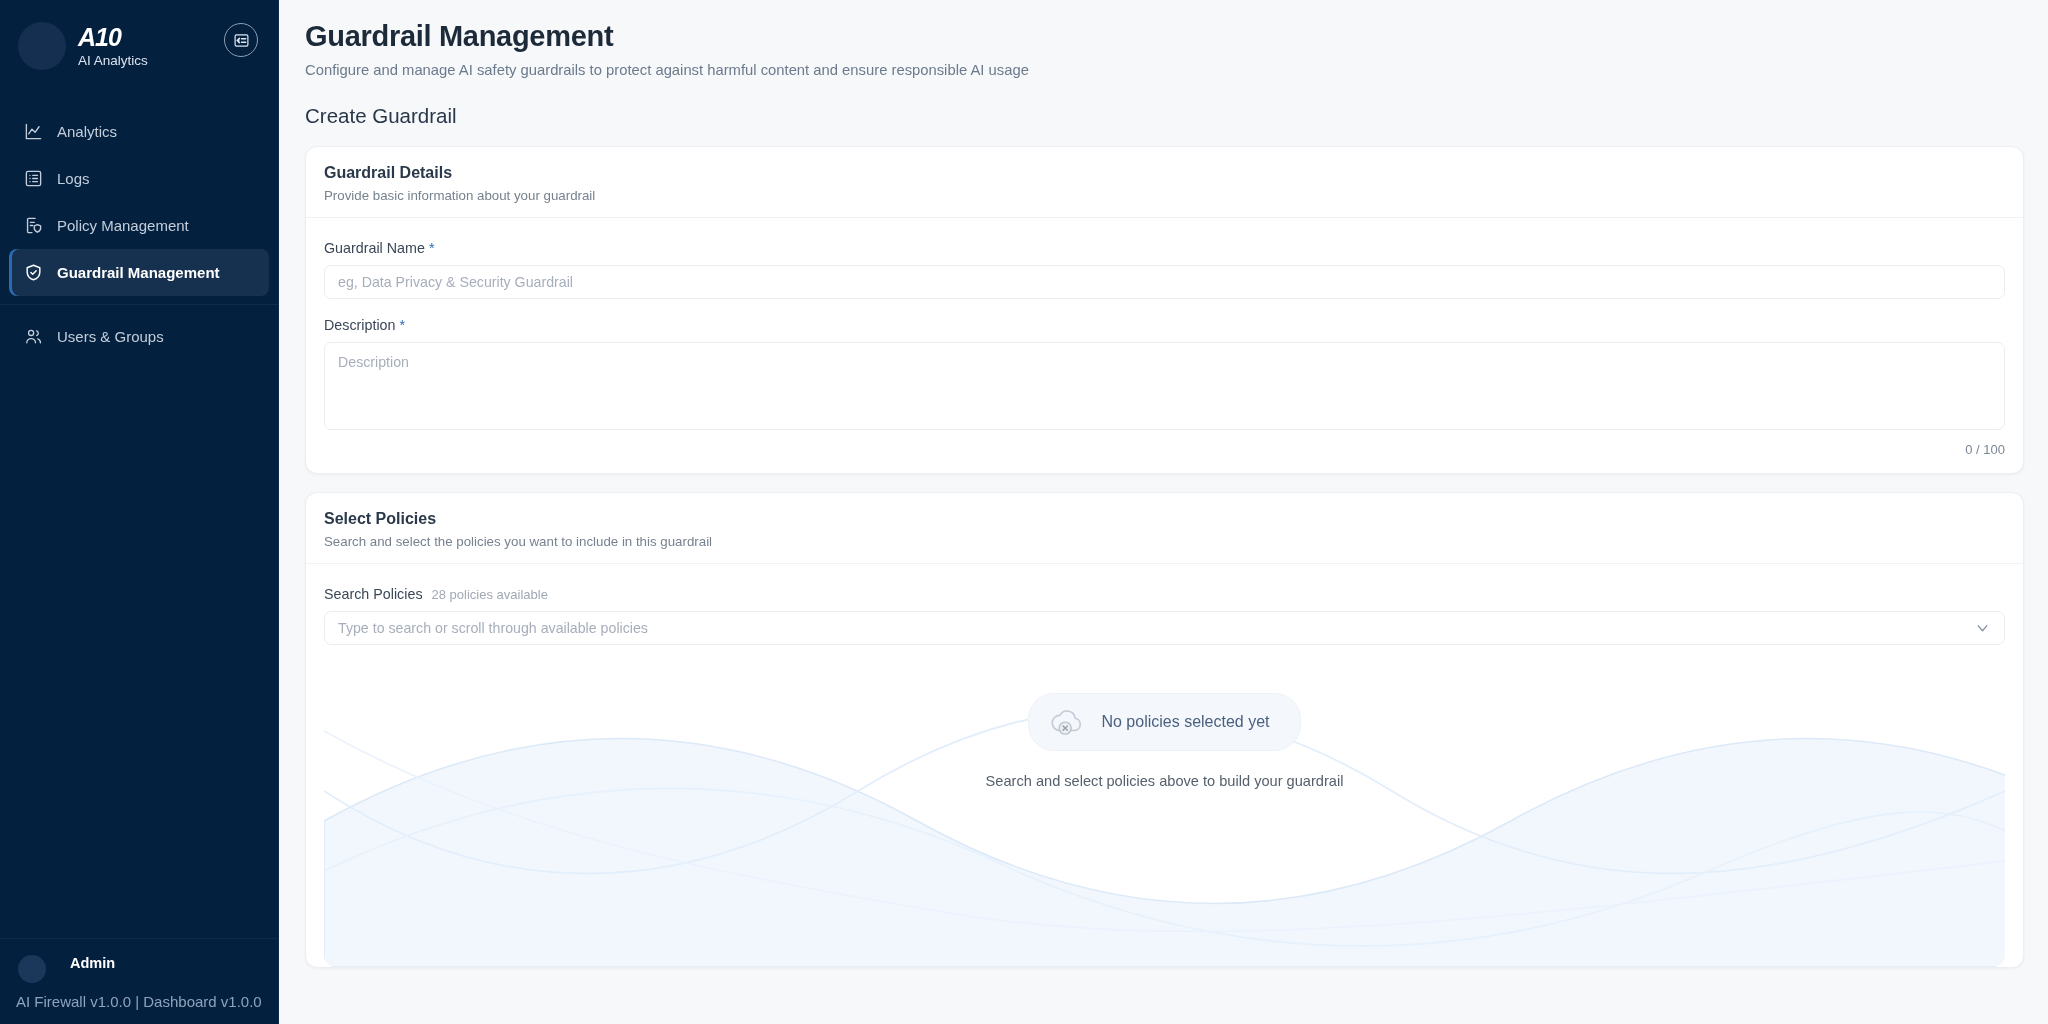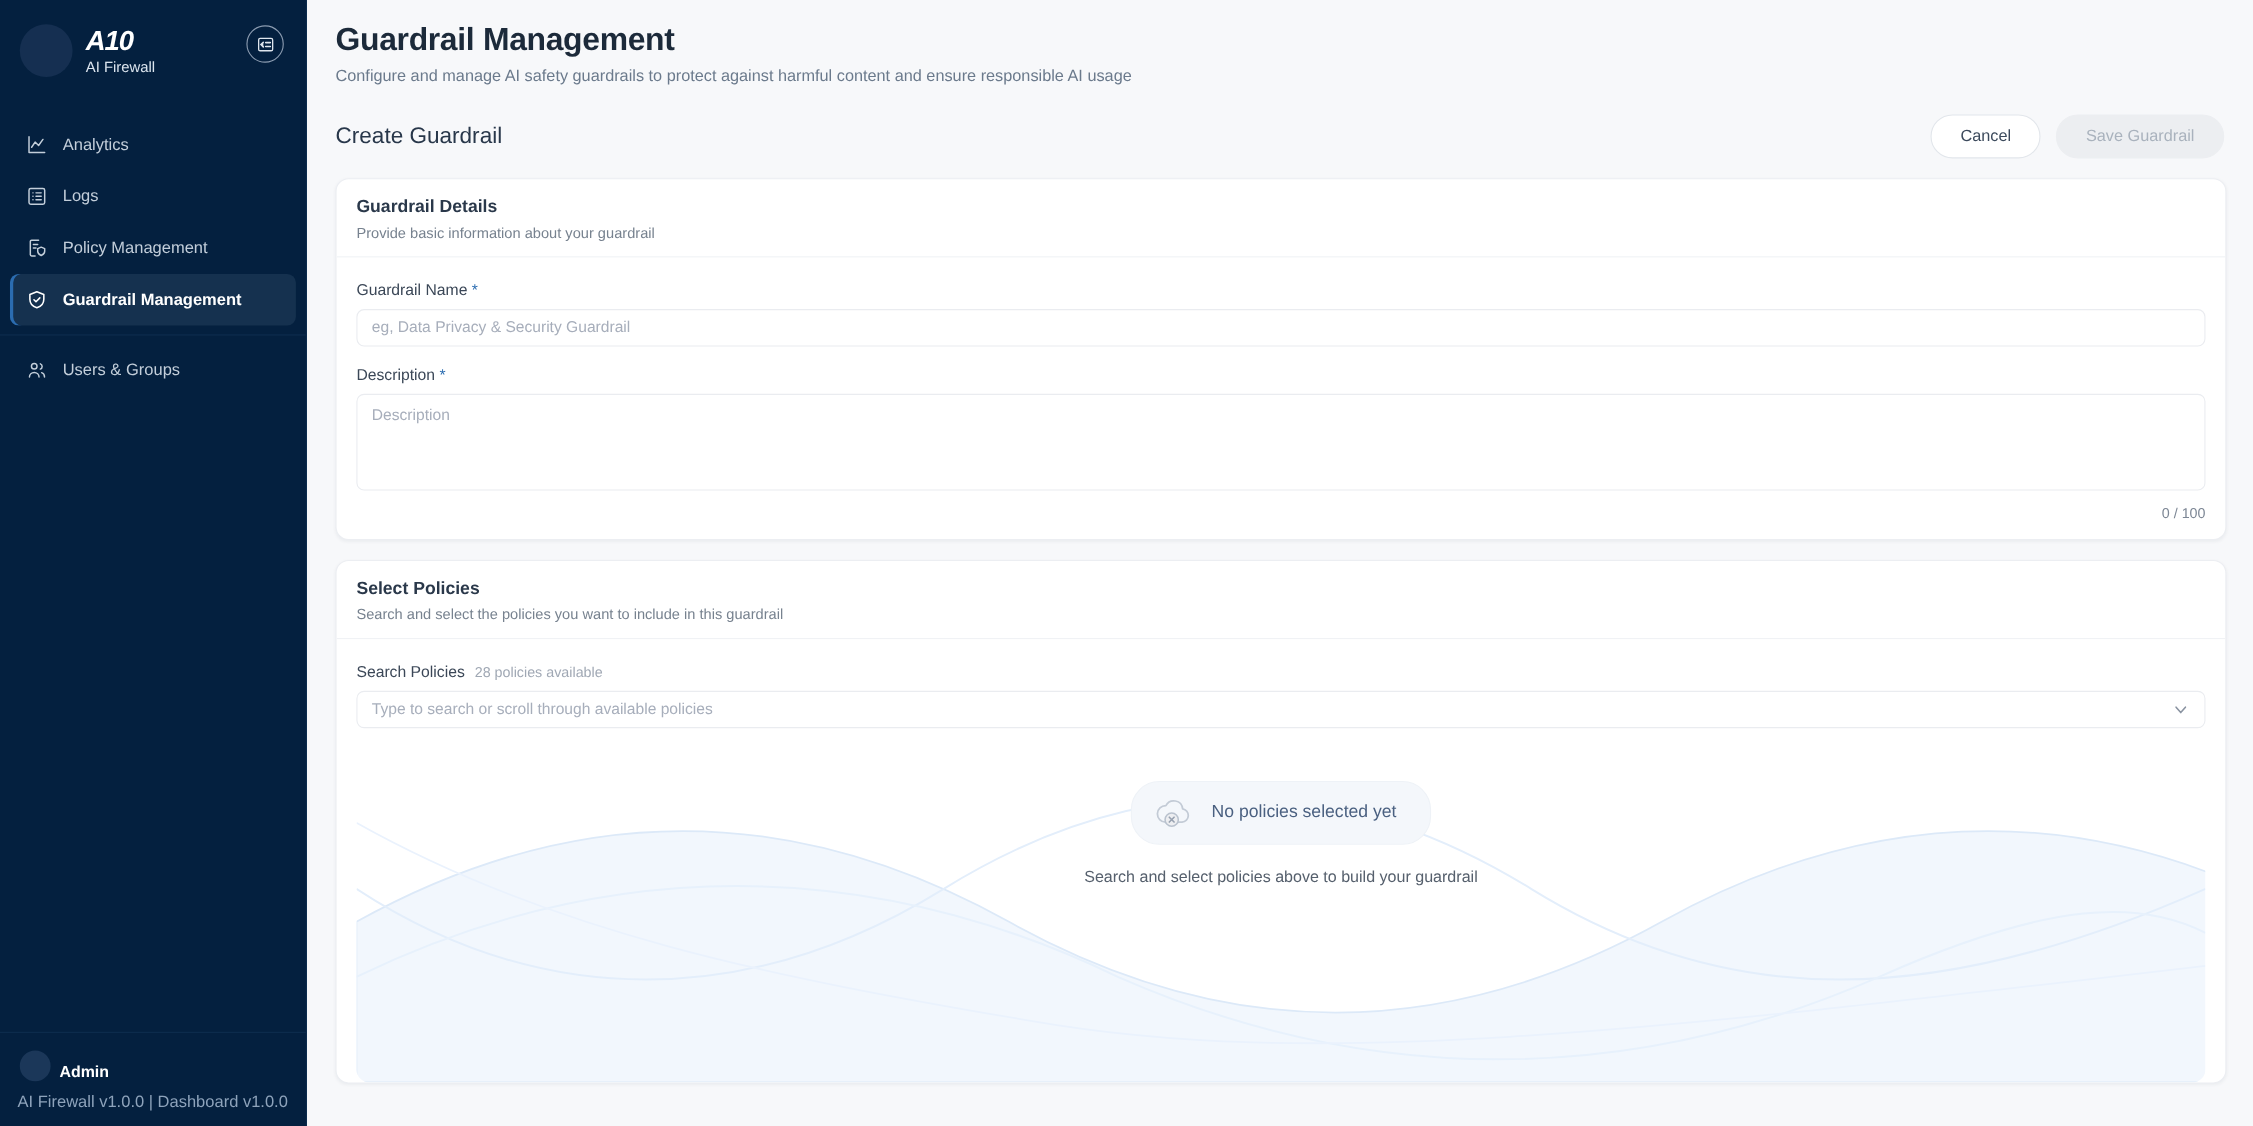--- a/index.html
+++ b/index.html
@@ -53,21 +53,21 @@
   .nav-item.active {
     background: #15314f; color: #ffffff; font-weight: 600;
     box-shadow: inset 3px 0 0 0 #2b6cb0;
   }
   .nav-sep { height: 1px; background: #0e2d4e; margin: 8px 0 8px 0; }
 
   .sidebar-footer {
     margin-top: auto; padding: 0 0 12px 0;
     border-top: 1px solid #0e2d4e;
   }
-  .user-row { display: flex; align-items: flex-end; gap: 8px; padding: 16px 18px 4px 18px; }
+  .user-row { display: flex; align-items: flex-start; gap: 24px; padding: 16px 18px 4px 18px; }
   .avatar { width: 28px; height: 28px; border-radius: 50%; background: #1b3759; flex: 0 0 28px; }
   .user-name { color: #ffffff; font-size: 14.5px; font-weight: 600; }
   .version { color: #8ea3bb; font-size: 15px; padding: 6px 0 2px 16px; }
 
   
   .main { flex: 1; height: 1024px; padding: 20px 24px 0 26px; overflow: hidden; }
   .page-title { font-size: 29px; font-weight: 700; color: #1c2a3a; letter-spacing: -.3px; }
   .page-sub { font-size: 14.8px; color: #6b7a8c; margin-top: 9px; }
 
   .action-bar {
@@ -136,21 +136,21 @@
 </head>
 <body>
 
 <div class="app">
 
   <aside class="sidebar">
     <div class="brand">
       <div class="brand-orb"></div>
       <div class="brand-text">
         <span class="brand-logo">A10</span>
-        <span class="brand-sub">AI Firewall</span>
+        <span class="brand-sub">AI Analytics</span>
       </div>
       <div class="collapse-btn">
         <svg width="17" height="17" viewBox="0 0 24 24" fill="none" stroke="#dfe6ee" stroke-width="2" stroke-linecap="round">
           <rect x="3" y="4" width="18" height="16" rx="2" stroke-width="1.7"></rect>
           <line x1="12" y1="9.5" x2="18" y2="9.5"></line>
             <line x1="12" y1="14.5" x2="18" y2="14.5"></line>
           <path d="M9 9 L6 12 L9 15" fill="#dfe6ee" stroke="#dfe6ee"></path>
         </svg>
       </div>
     </div>
@@ -227,24 +227,20 @@
       <div class="version">AI Firewall v1.0.0 | Dashboard v1.0.0</div>
     </div>
   </aside>
 
   <main class="main">
     <h1 class="page-title">Guardrail Management</h1>
     <p class="page-sub">Configure and manage AI safety guardrails to protect against harmful content and ensure responsible AI usage</p>
 
     <div class="action-bar">
       <span class="section-title">Create Guardrail</span>
-      <div class="btn-group">
-        <button class="btn">Cancel</button>
-        <button class="btn disabled">Save Guardrail</button>
-      </div>
     </div>
 
     <section class="card">
       <div class="card-head">
         <div class="card-title">Guardrail Details</div>
         <div class="card-desc">Provide basic information about your guardrail</div>
       </div>
       <div class="card-body">
         <div class="field-block">
           <label class="field-label">

